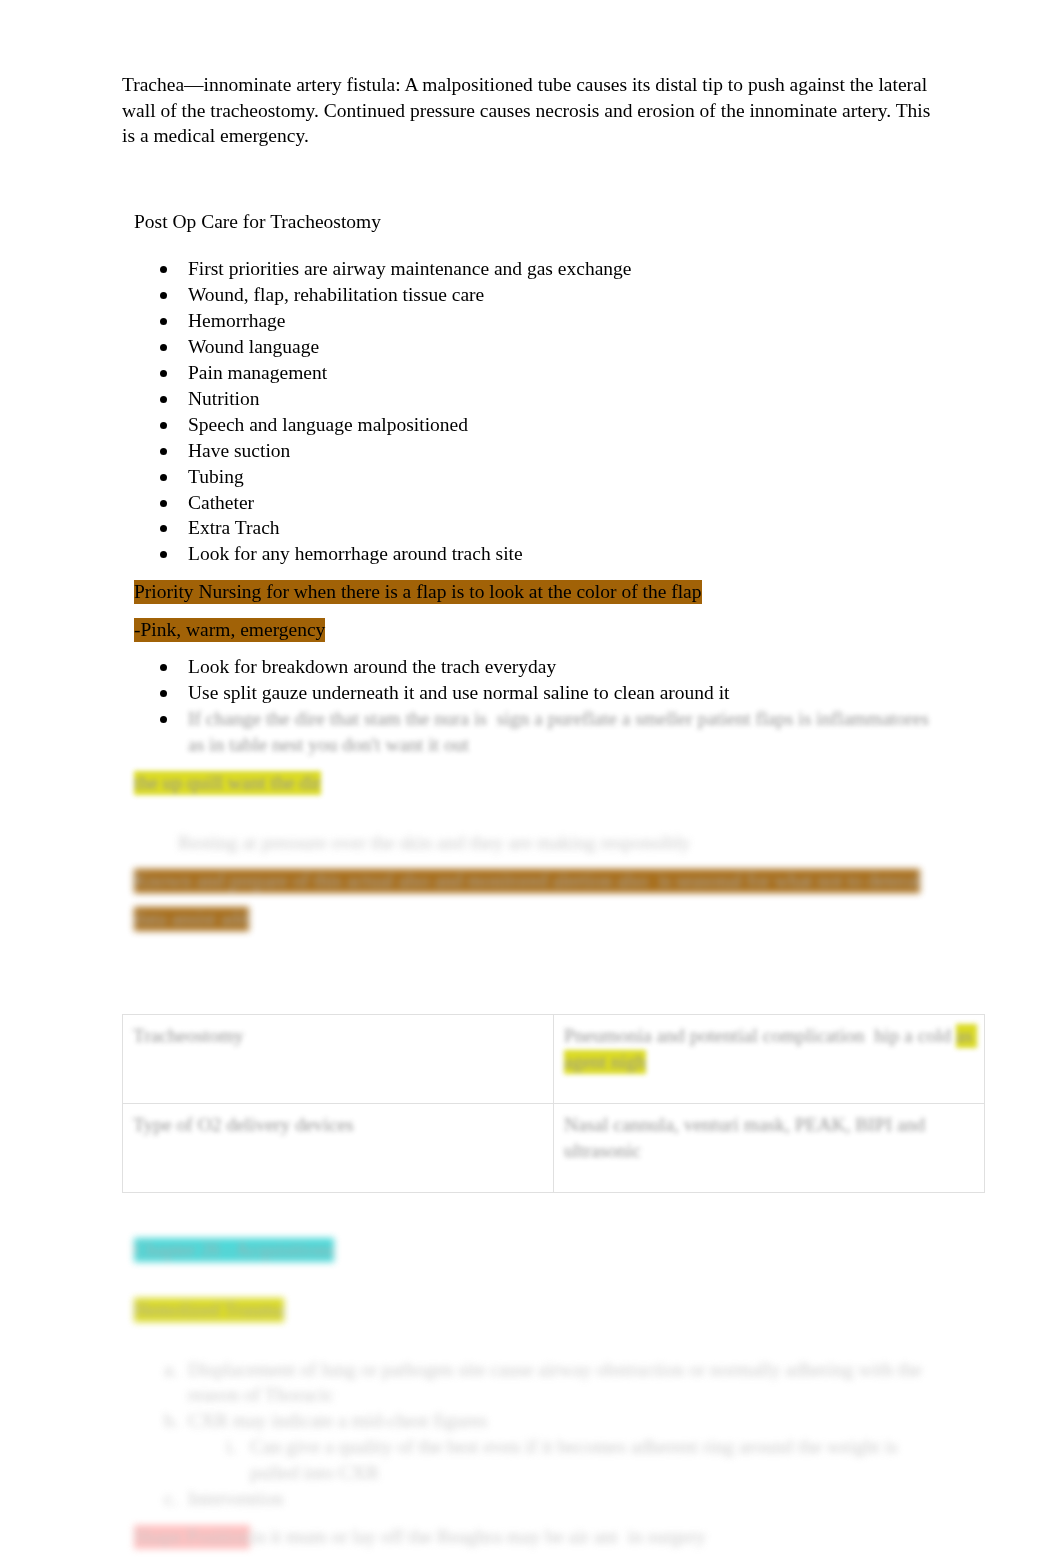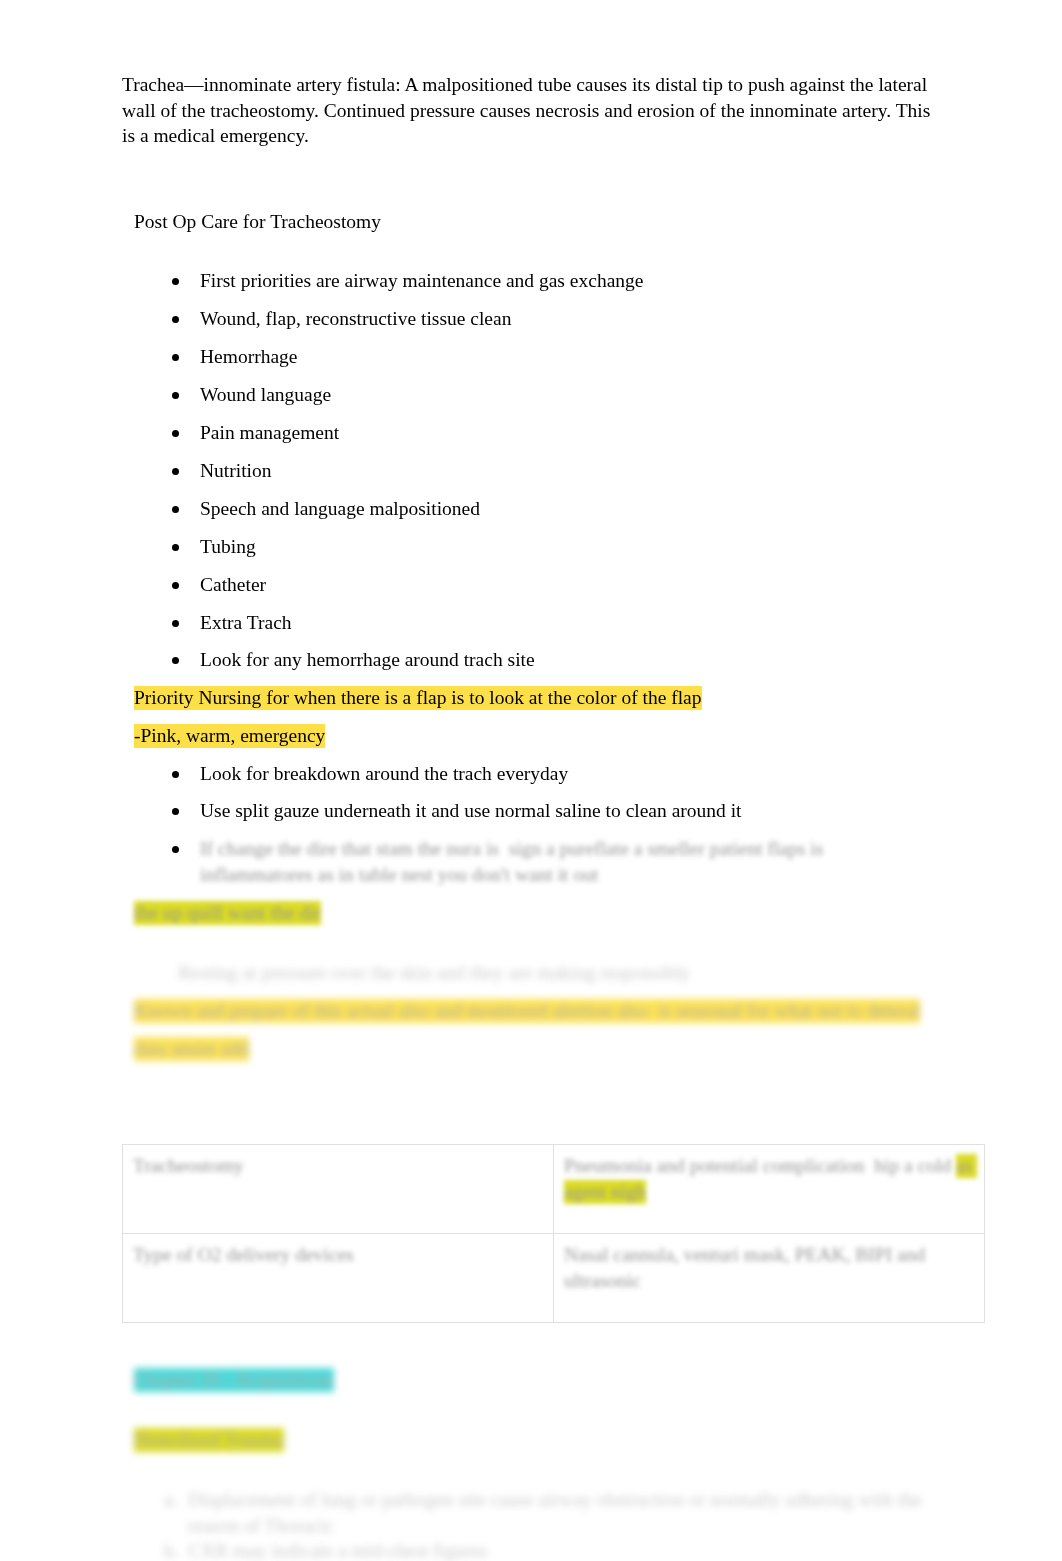--- a/index.html
+++ b/index.html
@@ -46,41 +46,41 @@
   ul.bullets {
     list-style: none;
     margin: 0;
     padding: 0;
   }
   ul.bullets > li {
     position: relative;
     padding-left: 66px;
     font-size: 19.5px;
     line-height: 25.9px;
-    margin: 12px;
+    margin: 0;
     font-family: Liberation Serif, serif;
   }
   ul.bullets > li::before {
     content: "";
     position: absolute;
     left: 38px;
     top: 10px;
     width: 7px;
     height: 7px;
     border-radius: 50%;
     background: #000;
   }
 
   
   .hl {
     padding: 1px 0 2px 0;
     box-decoration-break: clone;
     -webkit-box-decoration-break: clone;
   }
-  .hl-orange   { background: #fde047; }
+  .hl-orange   { background: #a16207; }
   .hl-yellow   { background: #D8D811; }
   .hl-cyan     { background: #3FD6D6; }
   .hl-pink     { background: #FFB6B6; }
 
   
   .blurline {
     position: relative;
     font-size: 19.5px;
     line-height: 25.9px;
     color: #8d8d8d;
@@ -157,26 +157,27 @@
     <p class="para">Trachea—innominate artery fistula: A malpositioned tube causes its distal tip to push against the lateral wall of the tracheostomy. Continued pressure causes necrosis and erosion of the innominate artery.    This is a medical emergency.</p>
 
     <div class="spacer-lg"></div>
 
     <p class="heading-line">Post Op Care for Tracheostomy</p>
 
     <div class="spacer-sm"></div>
 
     <ul class="bullets">
       <li>First priorities are airway maintenance and gas exchange</li>
-      <li>Wound, flap, reconstructive tissue clean</li>
+      <li>Wound, flap, rehabilitation tissue care</li>
       <li>Hemorrhage</li>
       <li>Wound language</li>
       <li>Pain management</li>
       <li>Nutrition</li>
       <li>Speech and language malpositioned</li>
+      <li>Have suction</li>
       <li>Tubing</li>
       <li>Catheter</li>
       <li>Extra Trach</li>
       <li>Look for any hemorrhage around trach site</li>
     </ul>
 
     <p class="heading-line">
       <span class="hl hl-orange">Priority Nursing for when there is a flap is to look at the color of the flap</span>
     </p>
     <p class="heading-line">

